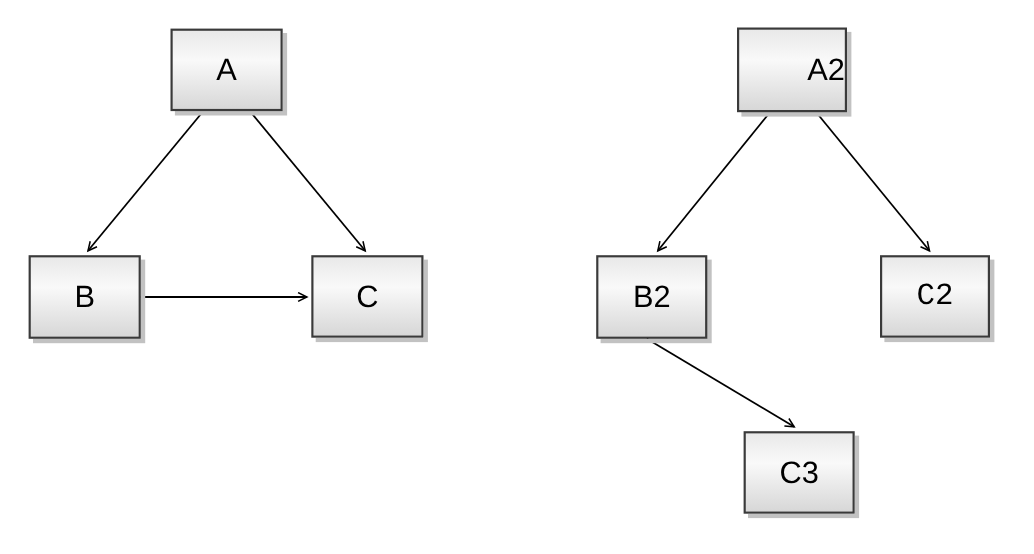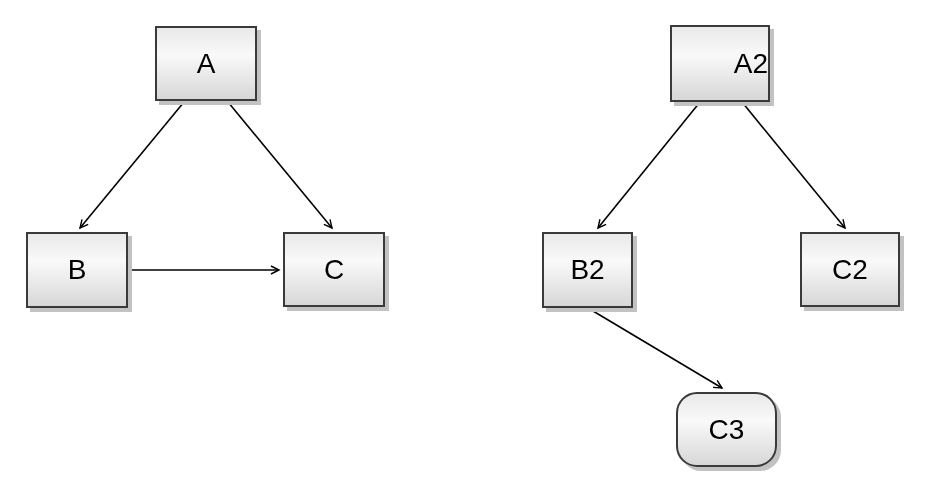--- a/index.html
+++ b/index.html
@@ -64,22 +64,22 @@
     </div>
     <div class="node" style="left: 26px; top: 232px; width: 102px; height: 76px;">
       <span>B</span>
     </div>
     <div class="node" style="left: 283px; top: 232px; width: 102px; height: 75px;">
       <span>C</span>
     </div>
     <div class="node" style="left: 670px; top: 25px; width: 100px; height: 77px; justify-content: flex-end;">
       <span>A2</span>
     </div>
-    <div class="node" style="left: 542px; top: 232px; width: 91px; height: 76px;">
+    <div class="node" style="left: 542px; top: 232px; width: 101px; height: 76px;">
       <span>B2</span>
     </div>
-    <div class="node" style="left: 800px; top: 232px; width: 100px; height: 75px;">
+    <div class="node" style="left: 800px; top: 232px; width: 100px; height: 75px; font-family: Liberation Mono, monospace;">
       <span>C2</span>
     </div>
-    <div class="node" style="left: 676px; top: 392px; width: 101px; height: 75px; border-radius: 21px;">
+    <div class="node" style="left: 676px; top: 392px; width: 101px; height: 75px;">
       <span>C3</span>
     </div>
   </div>
 
 </body></html>

